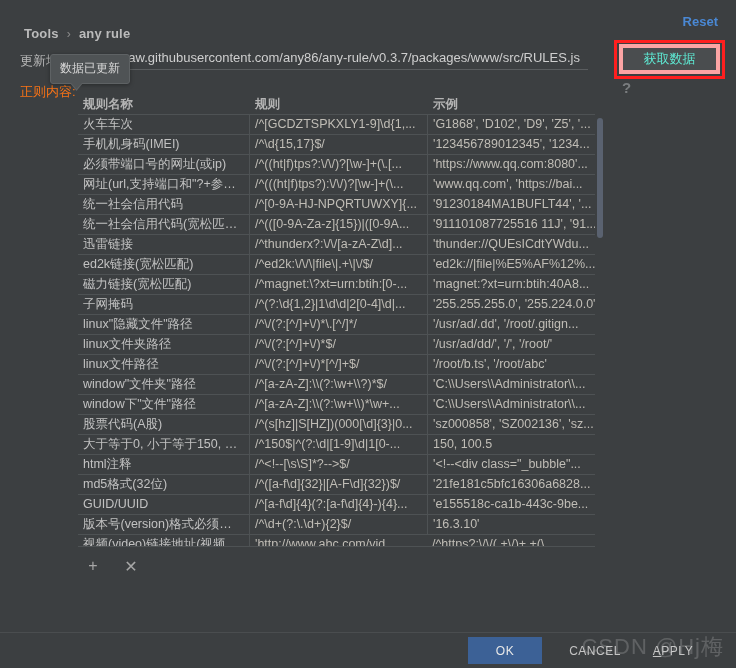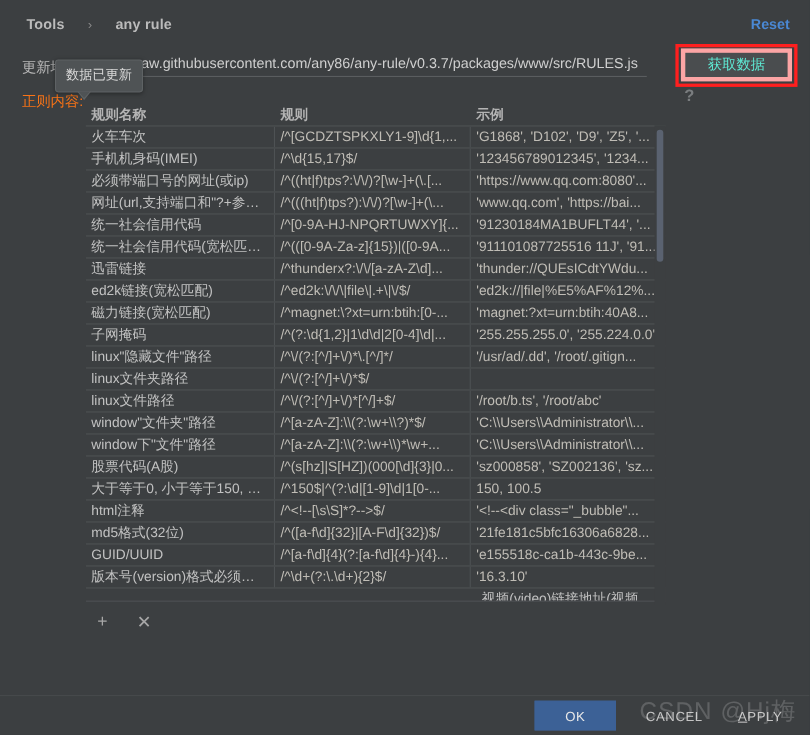--- a/index.html
+++ b/index.html
@@ -11,22 +11,22 @@
     overflow: hidden;
   }
   #app {
     position: relative;
     width: 736px; height: 668px;
     background: #3c3f41;
   }
 
   
   #breadcrumb {
-    position: absolute; left: 24px; top: 14px;
-    display: flex; align-items: center; gap: 21px;
+    position: absolute; left: 24px; top: 26px;
+    display: flex; align-items: center; gap: 8px;
     font-size: 13px; font-weight: bold; color: #bbbbbb;
     letter-spacing: .2px;
   }
   #breadcrumb .sep { color: #8a8a8a; font-weight: normal; font-size: 12px; }
   #reset-link {
     position: absolute; right: 18px; top: 14px;
     font-size: 13px; font-weight: bold; color: #4a88d4;
     cursor: pointer;
   }
 
@@ -116,21 +116,21 @@
     border-top: 1px solid #4e5254;
   }
   .row {
     display: flex;
     height: 20px;
     border-bottom: 1px solid #4e5254;
     font-size: 12.5px;
     color: #c2c2c2;
     align-items: flex-start;
   }
-  .row.clipped { height: 12px; overflow: hidden; align-items: flex-end; flex-direction: column; }
+  .row.clipped { height: 12px; overflow: hidden; align-items: flex-start; }
   .cell {
     padding: 0 5px;
     white-space: nowrap;
     overflow: hidden;
     text-overflow: ellipsis;
     line-height: 19px;
   }
   .c-name  { width: 172px; flex: 0 0 172px; border-right: 1px solid #4e5254; }
   .c-rule  { width: 178px; flex: 0 0 178px; border-right: 1px solid #4e5254; color: #c0bdb6; }
   .c-ex    { width: 177px; flex: 0 0 177px; color: #c0bdb6; }
@@ -166,21 +166,21 @@
   #footer-divider {
     position: absolute; left: 0; top: 632px;
     width: 736px; height: 1px;
     background: #4a4d4f;
   }
   #footer {
     position: absolute; left: 0; top: 633px;
     width: 736px; height: 35px;
     background: #3c3f41;
     display: flex; align-items: center; justify-content: flex-end;
-    gap: 0px; padding-right: 6px;
+    gap: 0px; padding-right: 24px;
   }
   #ok-button {
     width: 74px; height: 27px;
     background: #3c6196;
     color: #e8e8e8; font-size: 12px; letter-spacing: .5px;
     display: flex; align-items: center; justify-content: center;
     cursor: pointer; border: 1px solid #3c6196;
     margin-right: 14px;
   }
   .flat-button {
@@ -285,20 +285,21 @@
           <div class="cell c-ex">'255.255.255.0', '255.224.0.0'</div>
         </div>
         <div class="row">
           <div class="cell c-name">linux"隐藏文件"路径</div>
           <div class="cell c-rule">/^\/(?:[^/]+\/)*\.[^/]*/</div>
           <div class="cell c-ex">'/usr/ad/.dd', '/root/.gitign...</div>
         </div>
         <div class="row">
           <div class="cell c-name">linux文件夹路径</div>
           <div class="cell c-rule">/^\/(?:[^/]+\/)*$/</div>
+          <div class="cell c-ex">'/usr/ad/dd/', '/', '/root/'</div>
         </div>
         <div class="row">
           <div class="cell c-name">linux文件路径</div>
           <div class="cell c-rule">/^\/(?:[^/]+\/)*[^/]+$/</div>
           <div class="cell c-ex">'/root/b.ts', '/root/abc'</div>
         </div>
         <div class="row">
           <div class="cell c-name">window"文件夹"路径</div>
           <div class="cell c-rule">/^[a-zA-Z]:\\(?:\w+\\?)*$/</div>
           <div class="cell c-ex">'C:\\Users\\Administrator\\...</div>

